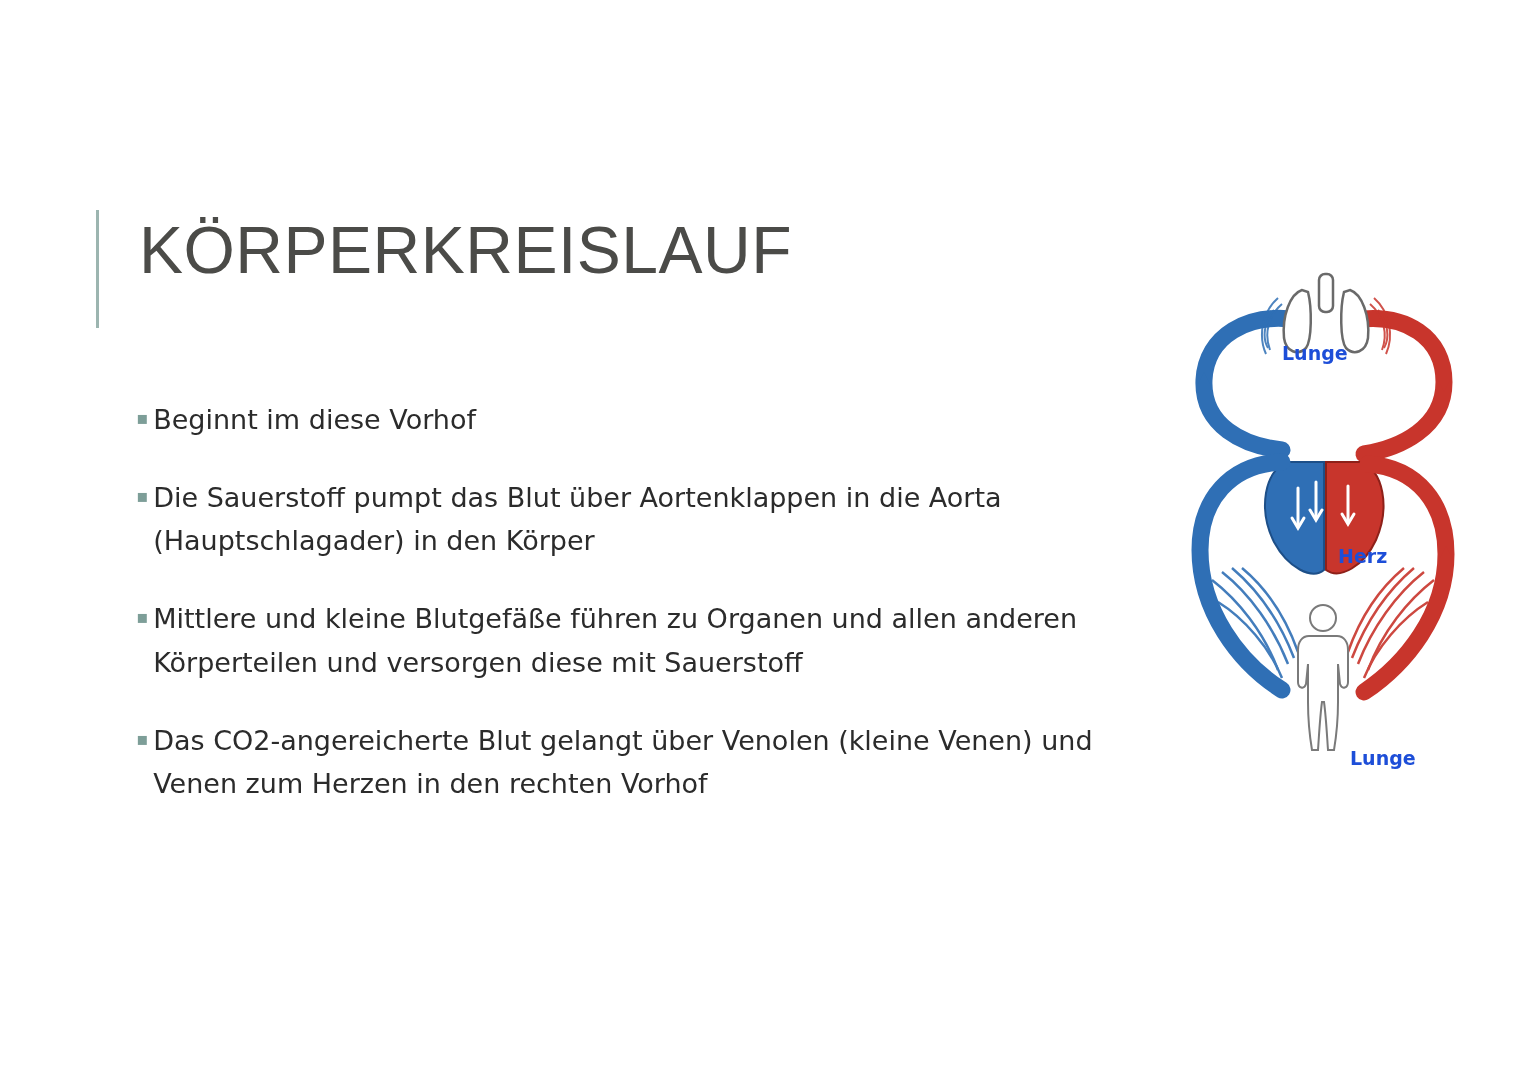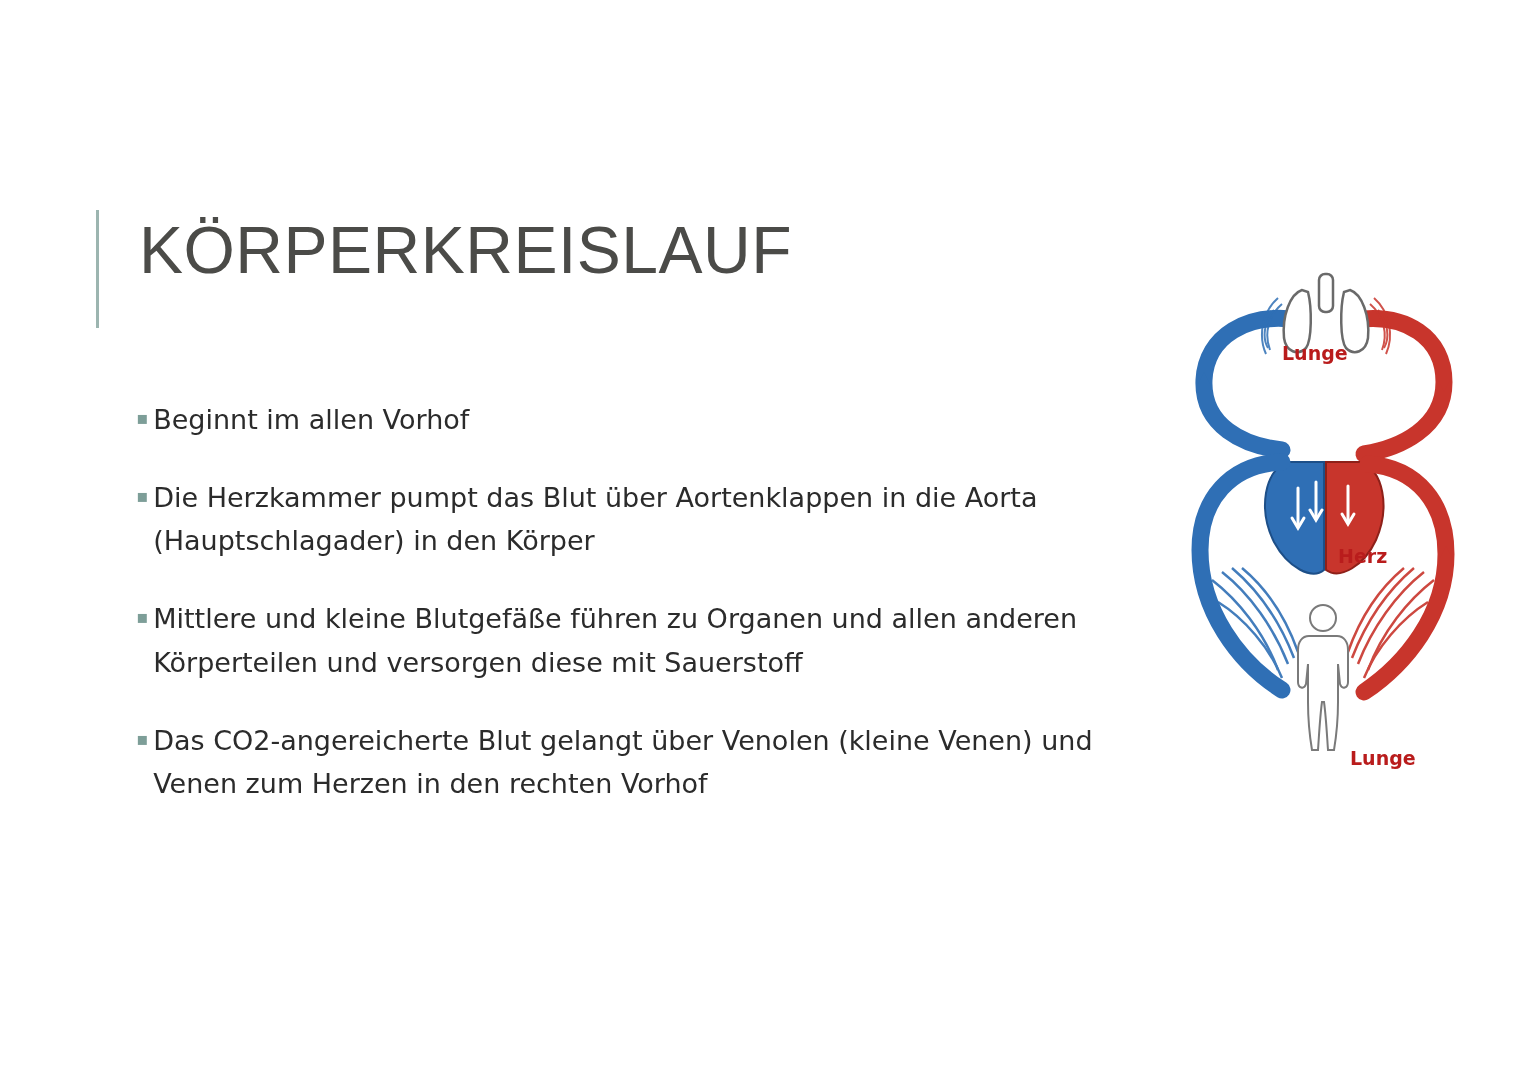--- a/index.html
+++ b/index.html
@@ -80,47 +80,47 @@
     top: 250px;
     width: 290px;
     height: 545px;
   }
   .figure svg { display: block; }
   .fig-label {
     position: absolute;
     font-family: "DejaVu Sans", sans-serif;
     font-size: 19px;
     font-weight: 700;
-    color: #b91c1c;
+    color: #1d4ed8;
     white-space: nowrap;
   }
   .lbl-lunge { left: 104px; top: 92px; }
   .lbl-herz  { left: 160px; top: 295px; text-align: center; }
   .lbl-gewebe{ left: 172px; top: 497px; }
 </style>
 </head>
 <body>
 
 <div class="slide">
 
   <div class="title-wrap">
     <div class="title-rule"></div>
     <h1 class="slide-title">KÖRPERKREISLAUF</h1>
   </div>
 
   <div class="bullets">
 
     <div class="bullet-item">
       <span class="bullet-marker">▪</span>
-      <span class="bullet-text">Beginnt im allen Vorhof</span>
-    </div>
-
-    <div class="bullet-item">
-      <span class="bullet-marker">▪</span>
-      <span class="bullet-text">Die Herzkammer pumpt das Blut über Aortenklappen in die Aorta (Hauptschlagader) in den Körper</span>
+      <span class="bullet-text">Beginnt im diese Vorhof</span>
+    </div>
+
+    <div class="bullet-item">
+      <span class="bullet-marker">▪</span>
+      <span class="bullet-text">Die Sauerstoff pumpt das Blut über Aortenklappen in die Aorta (Hauptschlagader) in den Körper</span>
     </div>
 
     <div class="bullet-item">
       <span class="bullet-marker">▪</span>
       <span class="bullet-text">Mittlere und kleine Blutgefäße führen zu Organen und allen anderen Körperteilen und versorgen diese mit Sauerstoff</span>
     </div>
 
     <div class="bullet-item">
       <span class="bullet-marker">▪</span>
       <span class="bullet-text">Das CO2-angereicherte Blut gelangt über Venolen (kleine Venen) und Venen zum Herzen in den rechten Vorhof</span>

